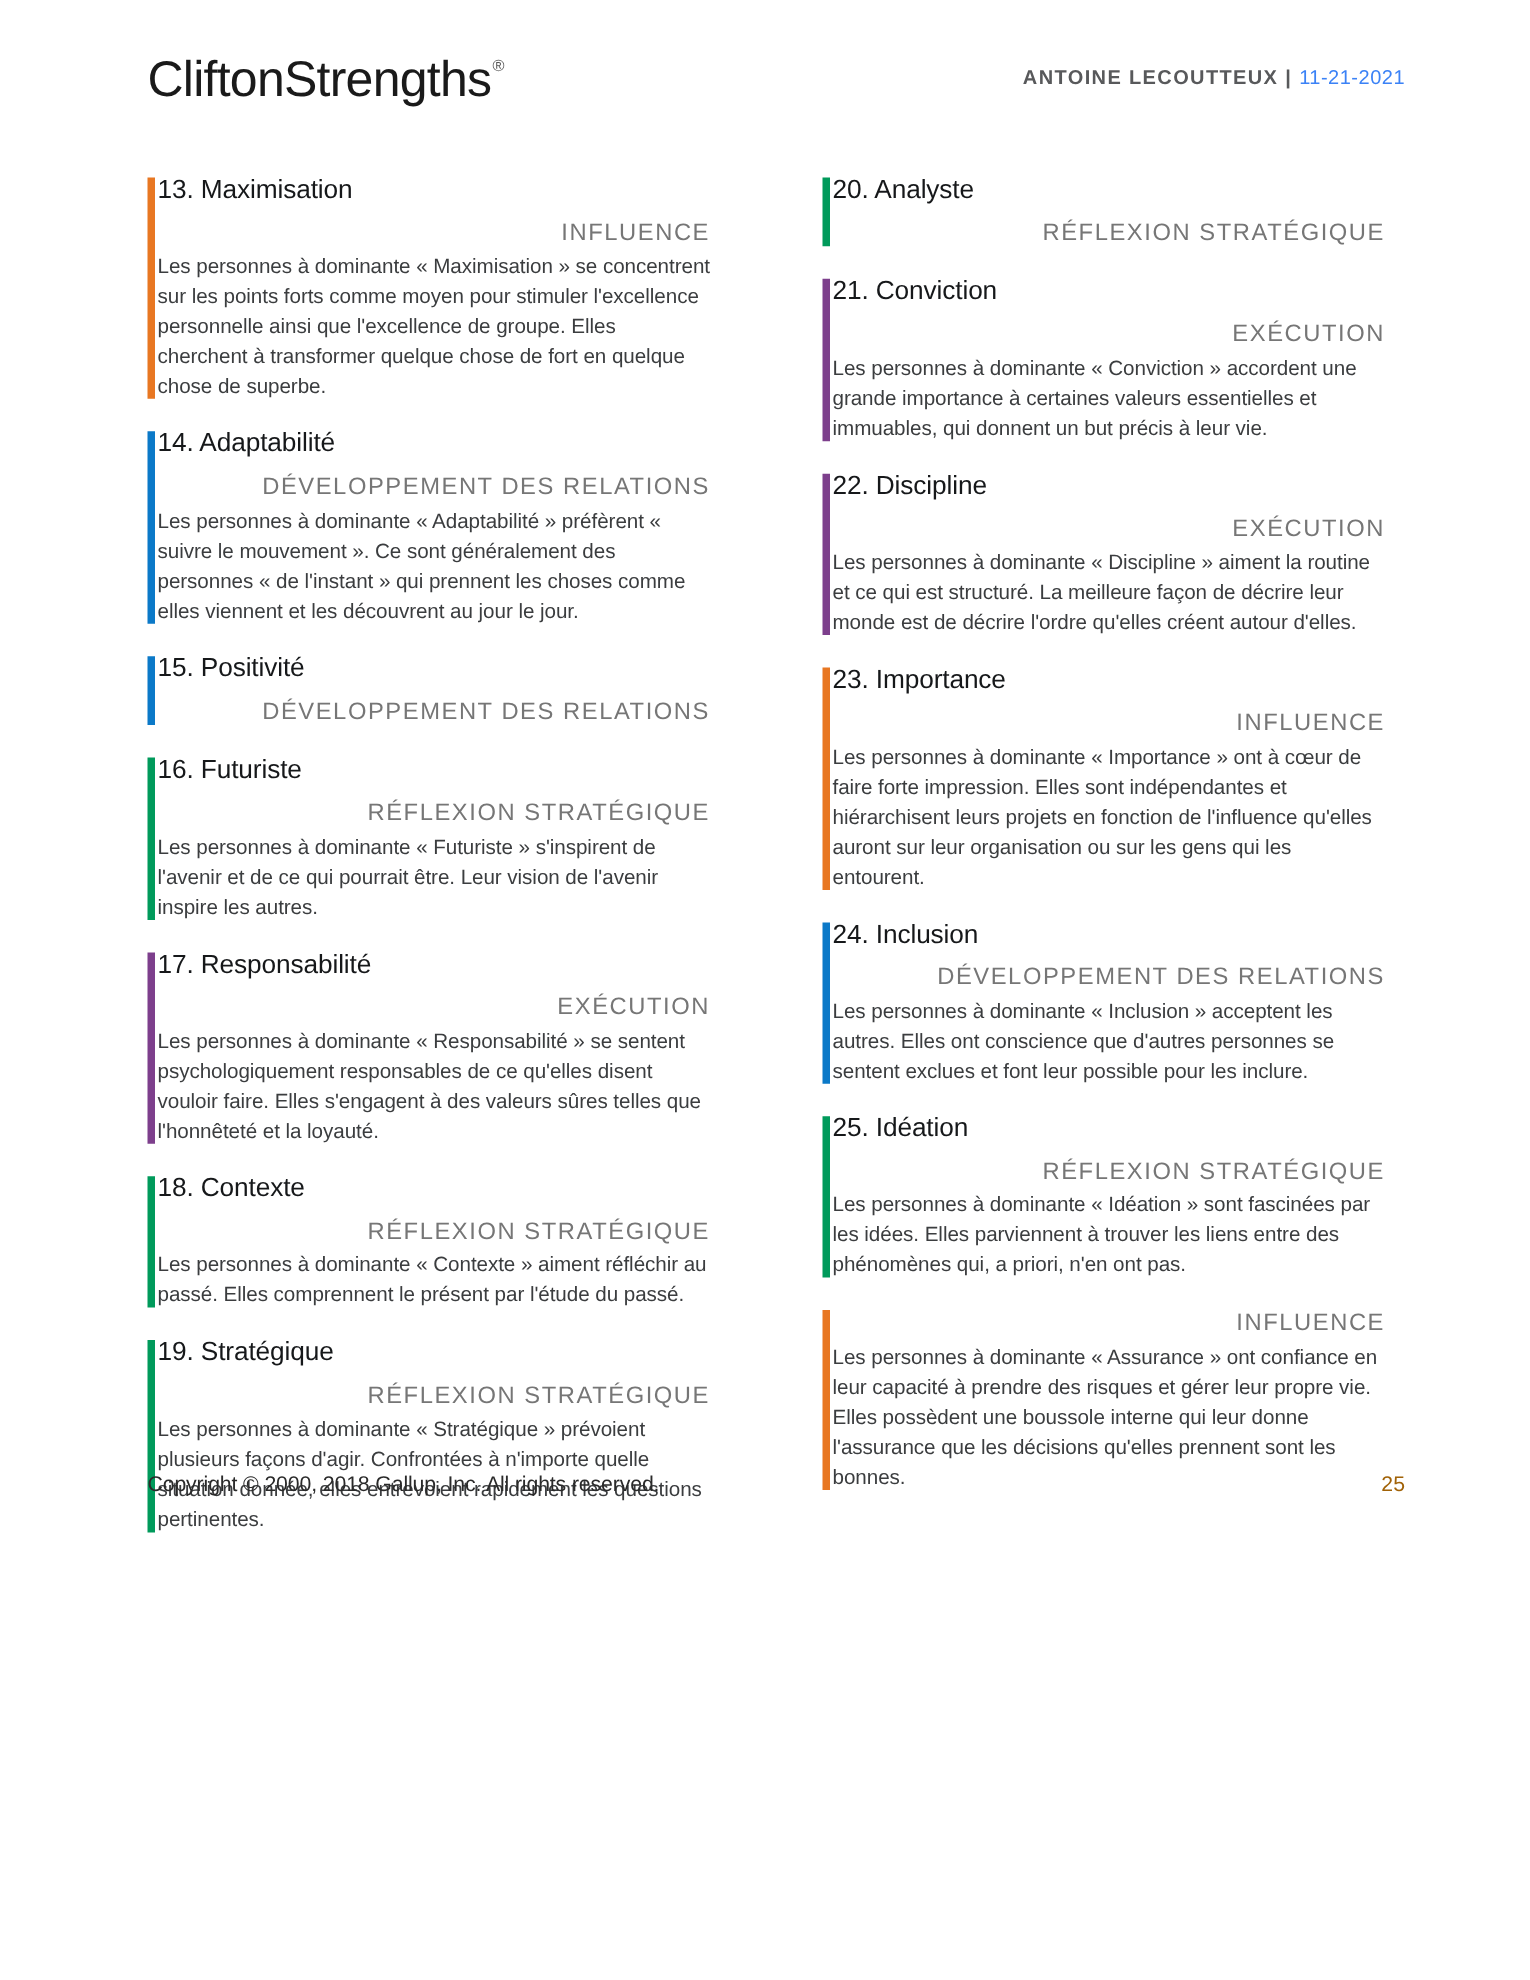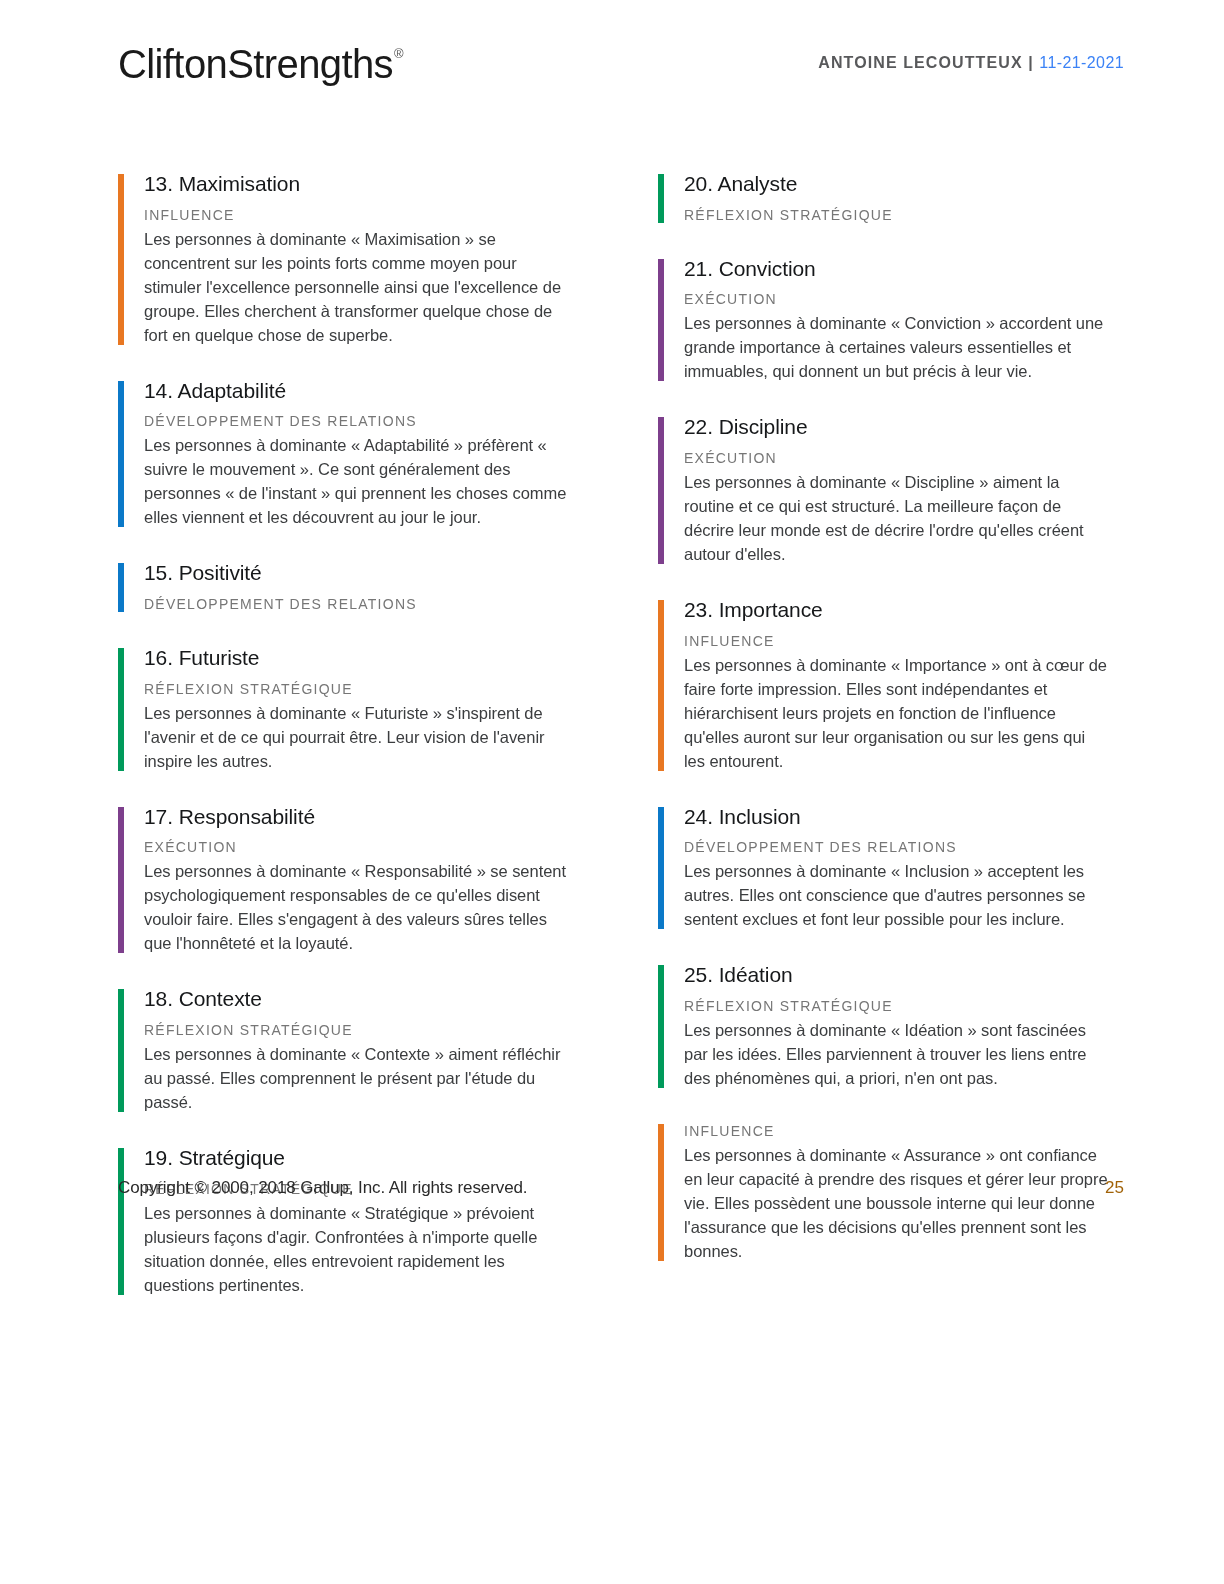--- a/index.html
+++ b/index.html
@@ -87,48 +87,48 @@
     display: flex;
     gap: 90px;
   }
   .column {
     width: 450px;
   }
 
   
   .theme {
     position: relative;
-    padding-left: 26px;
+    padding-left: 8px;
     margin-bottom: 22px;
-    margin-top: 32px;
   }
   .theme:last-child { margin-bottom: 0; }
   .theme .bar {
     position: absolute;
     left: 0;
     top: 2px;
     bottom: 2px;
     width: 6px;
     border-radius: 0;
   }
   .theme-title {
     font-size: 21px;
     font-weight: 400;
     color: #16181a;
     line-height: 1.18;
     margin: 0 0 9px 0;
     letter-spacing: -0.1px;
   }
   .theme-domain {
-    font-size: 14px;
+    font-size: 19px;
     letter-spacing: 1.25px;
     color: #767676;
     text-transform: uppercase;
     margin-bottom: 2px;
     line-height: 1.35;
+    text-align: right;
   }
   .theme-desc {
     font-size: 16.5px;
     line-height: 1.455;
     color: #3b3d3f;
     margin: 0;
     letter-spacing: -0.05px;
   }
 
   

